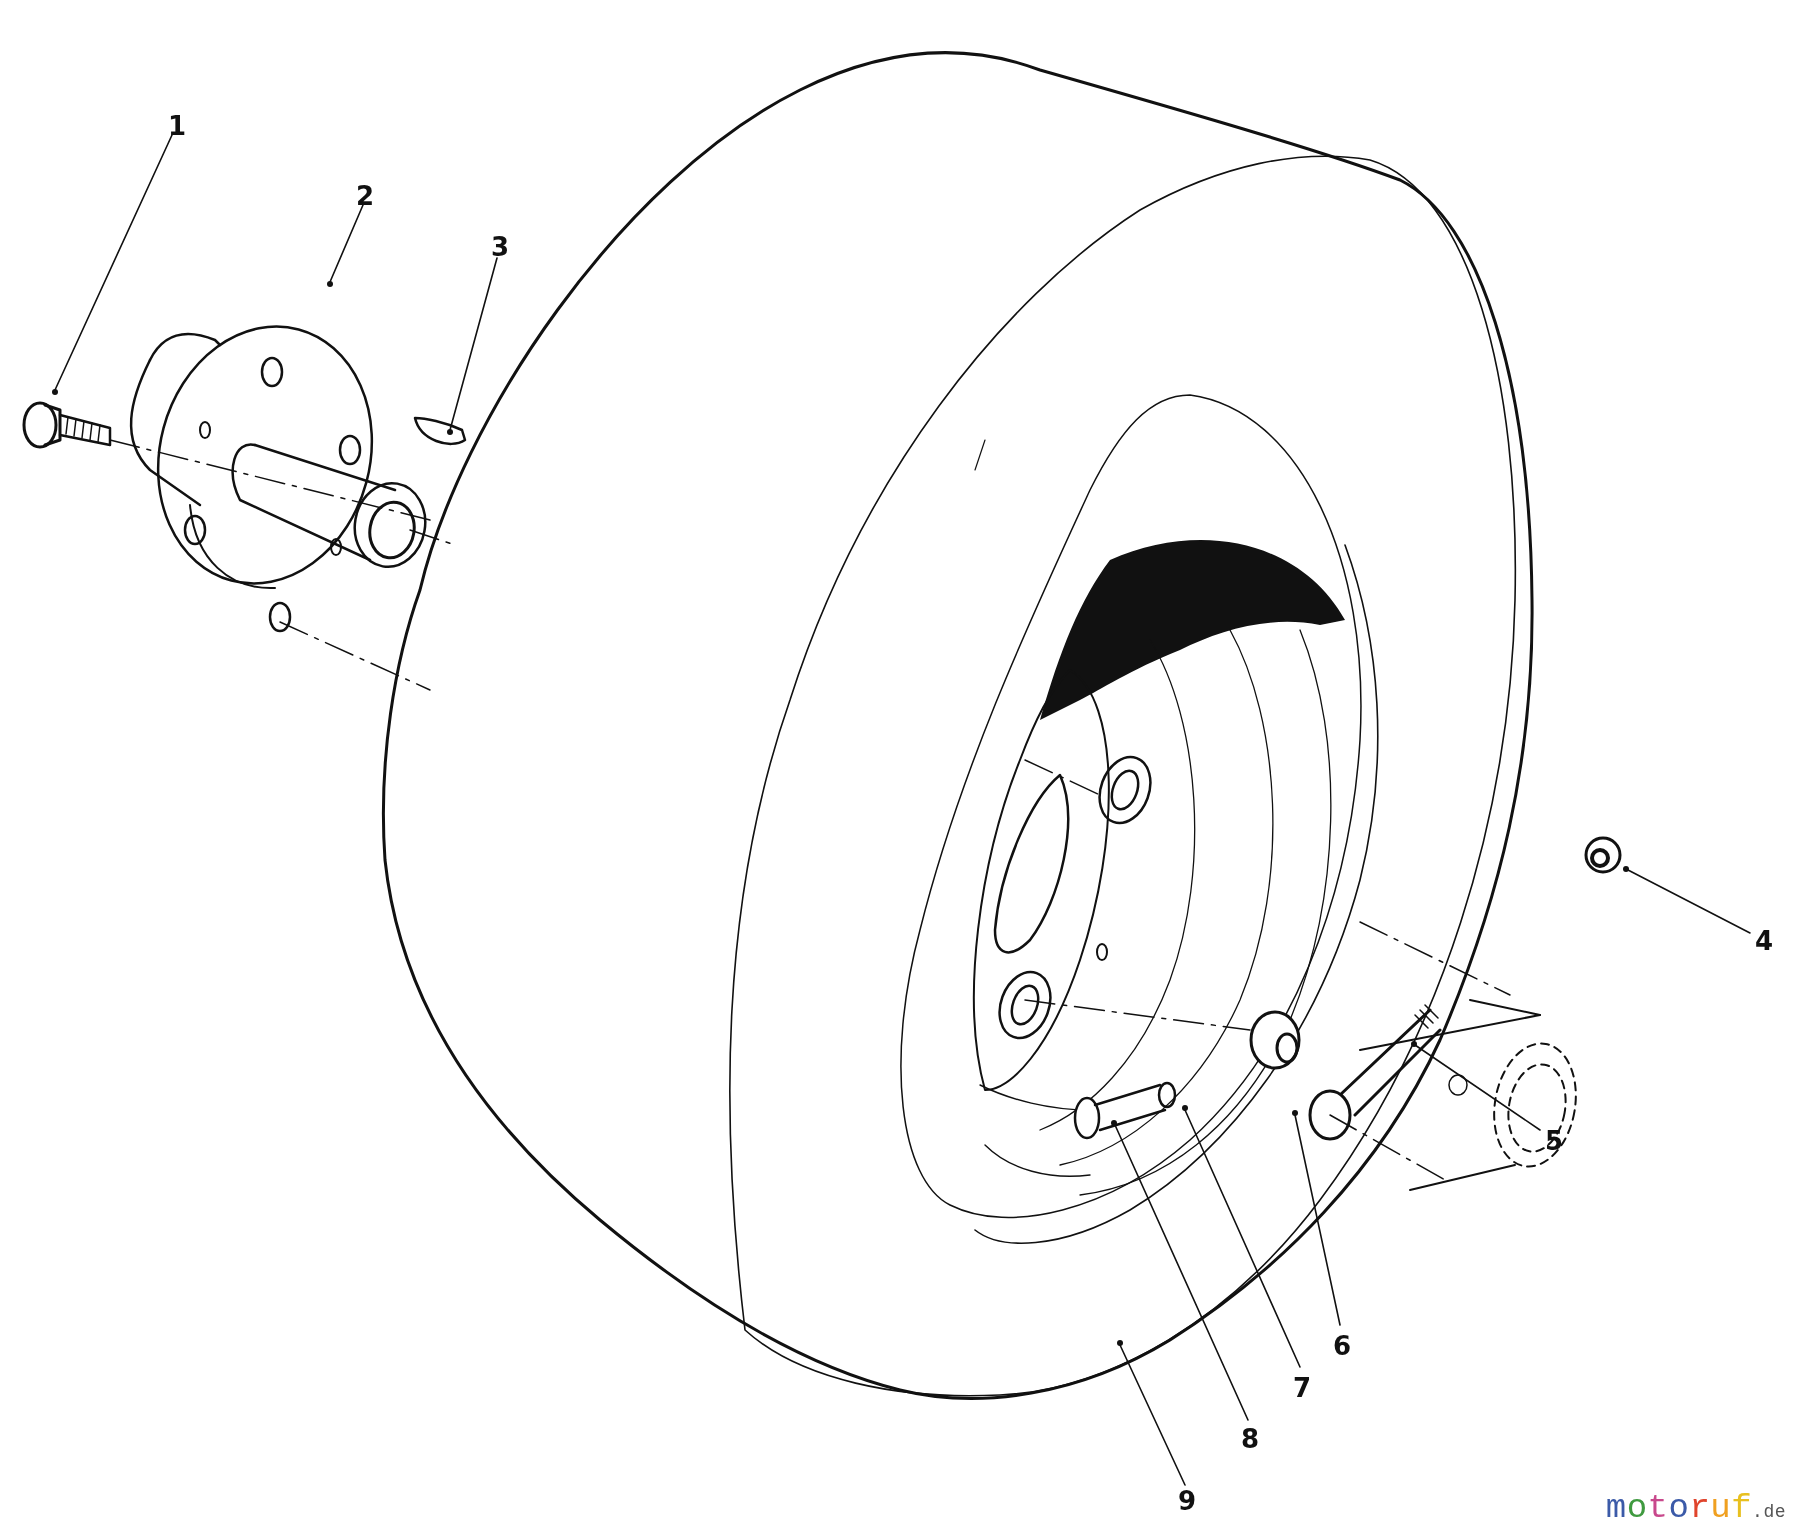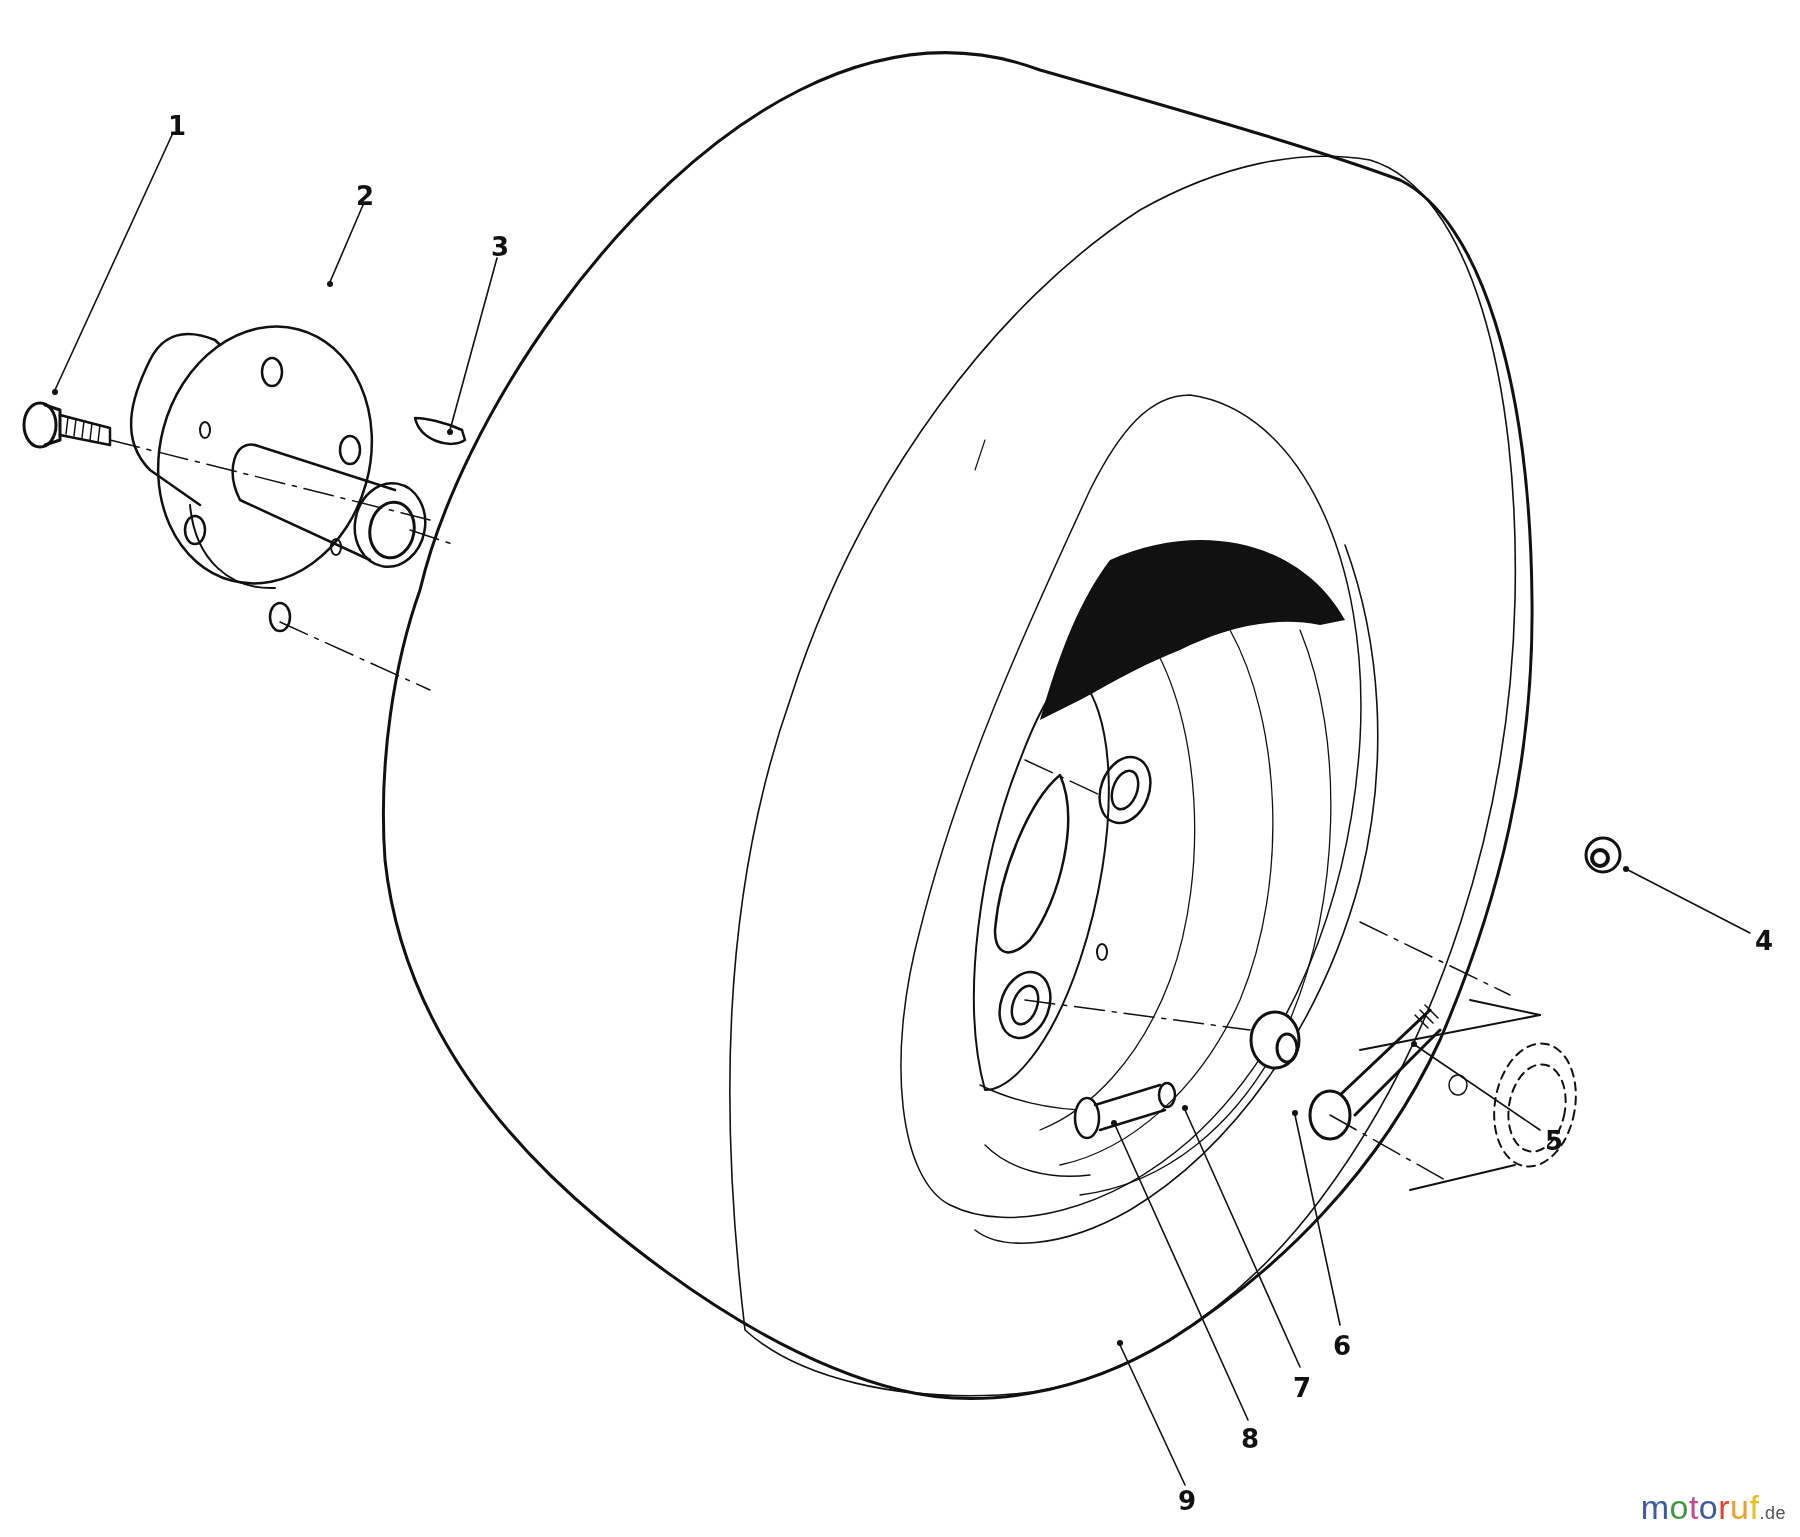--- a/index.html
+++ b/index.html
@@ -1,19 +1,19 @@
 <!DOCTYPE html>
 <html><head>
 <meta charset="utf-8">
 <style>
   html, body { margin:0; padding:0; background:#ffffff; }
   body { width:1800px; height:1537px; position:relative; overflow:hidden; font-family:"Liberation Sans", sans-serif; }
   #diagram { position:absolute; left:0; top:0; width:1800px; height:1537px; }
   .callout-label { font-family:"DejaVu Sans", sans-serif; font-weight:bold; font-size:26px; fill:#111; }
-  .wm { position:absolute; right:14px; bottom:10px; font-family:Liberation Sans, sans-serif; font-size:34px; letter-spacing:0.5px; }
+  .wm { position:absolute; right:14px; bottom:10px; font-family:Liberation Mono, monospace; font-size:34px; letter-spacing:0.5px; }
   .wm span { display:inline-block; }
   .wm .suffix { font-size:18px; color:#555; }
 </style>
 </head>
 <body>
 
 <svg id="diagram" viewBox="0 0 1800 1537" xmlns="http://www.w3.org/2000/svg">
   <g fill="none" stroke="#111" stroke-linecap="round" stroke-linejoin="round">
 
     <g>

